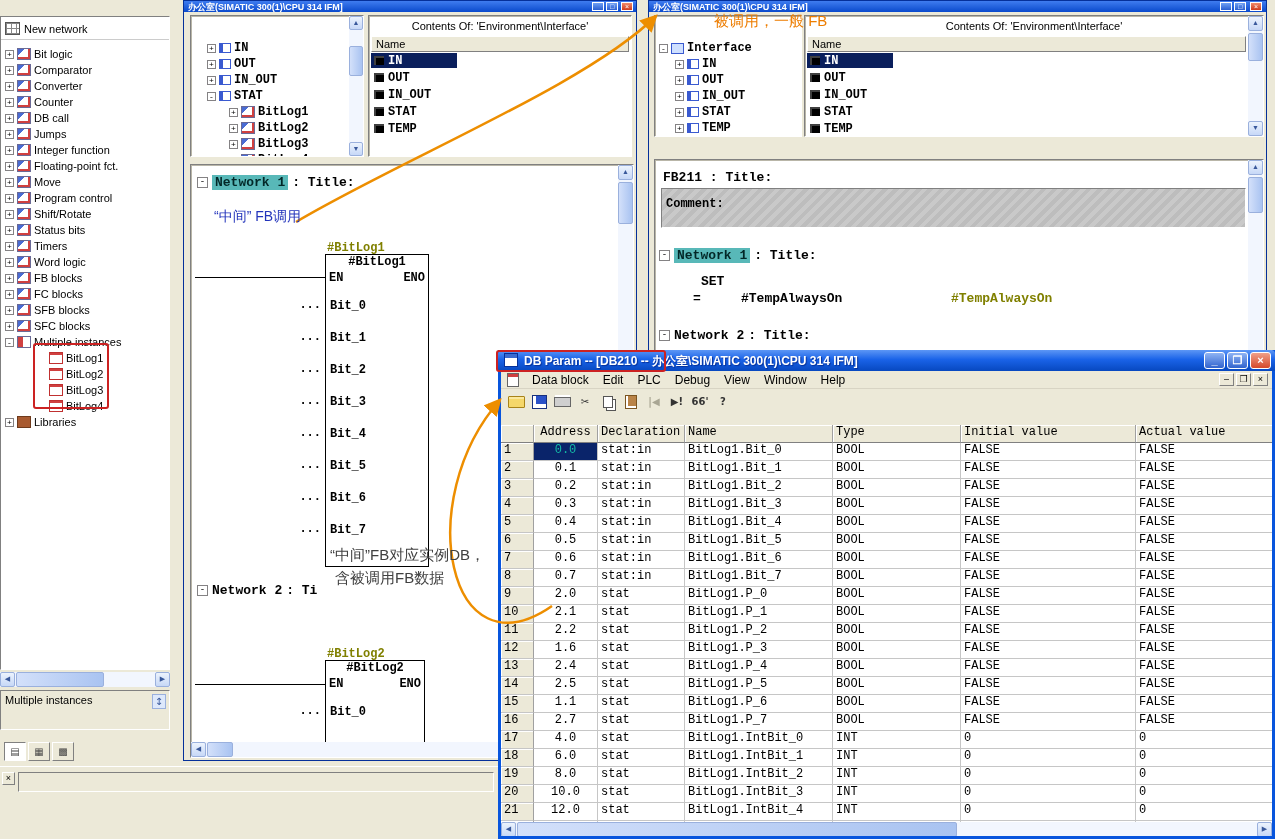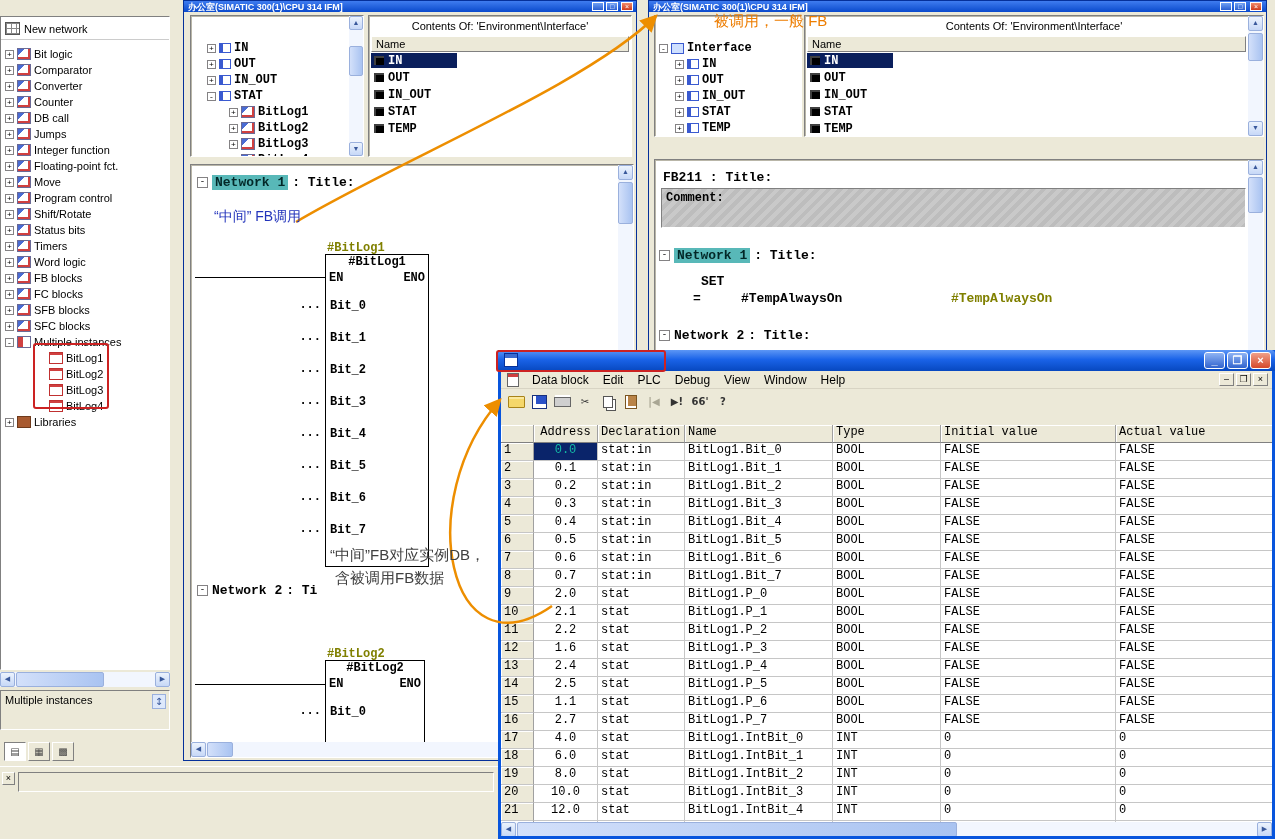--- a/index.html
+++ b/index.html
@@ -64,21 +64,21 @@
   .lad-io{height:18px;position:relative;font:bold 12px "Liberation Mono",monospace}
   .lad-io .en{position:absolute;left:3px;top:2px}
   .lad-io .eno{position:absolute;right:3px;top:2px}
   .lad-ins{margin-top:12px}
   .lad-in{height:32px;font:bold 12px "Liberation Mono",monospace;line-height:14px;padding-left:4px}
   .lad-dots{position:absolute;left:-32px;top:57px;width:28px;text-align:right}
   .dots-row{height:32px;font:bold 12px "Liberation Mono",monospace;line-height:14px}
   .stl{position:absolute;font:bold 13px "Liberation Mono",monospace;white-space:nowrap}
   .comment-box{position:absolute;border:1px solid;border-color:#808080 #fff #fff #808080;
                background:repeating-linear-gradient(135deg,#c9c9c9 0 4px,#bdbdbd 4px 8px);
-               font:bold 12px "Liberation Mono",monospace;padding:2px 4px}
+               font:bold 12px "Liberation Mono",monospace;padding:8px 4px}
   
   .db-win{position:absolute;border:3px solid #0855dd;border-top:none;background:#ece9d8;z-index:20}
   .xp-titlebar{position:absolute;left:-3px;right:-3px;top:0;height:21px;border-radius:4px 4px 0 0;
       background:linear-gradient(180deg,#5c96f5 0%,#1a63e8 45%,#0748c0 100%);overflow:hidden}
   .xp-title{position:absolute;left:26px;top:3px;font:bold 12px "Liberation Sans",sans-serif;color:#fff;
             text-shadow:1px 1px 1px #05309a;white-space:nowrap}
   .xp-ticon{position:absolute;left:6px;top:3px;width:14px;height:14px;background:#fff;border:1px solid #05309a;
             box-shadow:inset 0 4px 0 #3a6ad0}
   .xp-btn{position:absolute;top:2px;width:21px;height:17px;border:1px solid #fff;border-radius:3px;
           background:linear-gradient(180deg,#8fb4f4,#3163ce);color:#fff;font:bold 11px/15px "Liberation Sans",sans-serif;text-align:center}
@@ -98,21 +98,21 @@
   .tb-ico[data-ic="floppy"]::before{content:"";width:13px;height:12px;background:#2a52c8;box-shadow:inset 3px -4px 0 0 #fff;border:1px solid #17307e}
   .tb-ico[data-ic="printer"]::before{content:"";width:15px;height:8px;background:#cfcfcf;border:1px solid #666;box-shadow:0 -3px 0 -1px #fff}
   .tb-ico[data-ic="copy"]::before{content:"";width:8px;height:10px;background:#fff;border:1px solid #555;box-shadow:3px 3px 0 -1px #fff,3px 3px 0 0 #555}
   .tb-ico[data-ic="paste"]::before{content:"";width:10px;height:12px;background:#b98347;border:1px solid #7a5420;box-shadow:inset 2px -2px 0 0 #fff}
   
   .db-table{position:absolute;left:0;top:54px;width:771px;height:397px;background:#fff;overflow:hidden}
   .db-head,.db-row{display:flex;height:18px}
   .dbc{flex:none;height:18px;line-height:17px;font:12px "Liberation Mono",monospace;padding:0 3px;
        overflow:hidden;white-space:nowrap;border-right:1px solid #c6c6c6;border-bottom:1px solid #c6c6c6;background:#fff}
   .c-n{width:33px}.c-addr{width:64px;text-align:center}.c-decl{width:87px}.c-name{width:148px}
-  .c-type{width:108px}.c-init{width:175px}.c-act{width:160px}
+  .c-type{width:128px}.c-init{width:175px}.c-act{width:160px}
   .db-head .dbc{background:#ece9d8;border-right:1px solid #a0a0a0;border-bottom:1px solid #808080;
                 box-shadow:inset 1px 1px 0 #fff;font:12px "Liberation Mono",monospace}
   .db-row .c-n{background:#ece9d8;border-right:1px solid #a0a0a0;box-shadow:inset 1px 1px 0 #fff}
   .db-row[data-sel="1"] .c-addr{background:#0a246a;color:#14b8a6}
   
   .lp-box{position:absolute;left:0;top:16px;width:170px;height:654px;background:#fff;
           border:1px solid;border-color:#808080 #fff #fff #808080}
   .np-row{position:absolute;left:2px;top:3px;height:17px;display:flex;align-items:center;gap:4px;padding-left:2px}
   .lp-sep{position:absolute;left:0;top:22px;width:100%;height:2px;border-top:1px solid #ccc;border-bottom:1px solid #fff}
   .lp-tree{position:absolute;left:0;top:29px;right:1px}
@@ -644,20 +644,21 @@
       <span class="sb-btn" style="left:0;top:0;width:15px;height:15px">▲</span>
       <span class="sb-thumb" style="left:0;top:17px;width:15px;height:36px"></span>
       <span class="sb-btn" style="left:0;bottom:0;width:15px;height:15px">▼</span>
     </div>
   </div>
 </div>
 
 <div class="db-win" style="left:498px;top:350px;width:777px;height:489px">
   <div class="xp-titlebar">
     <span class="xp-ticon"></span>
+    <span class="xp-title">DB Param -- [DB210 -- 办公室\SIMATIC 300(1)\CPU 314 IFM]</span>
     <span class="xp-btn" style="right:50px">_</span>
     <span class="xp-btn" style="right:27px">❐</span>
     <span class="xp-btn xp-close" style="right:4px">×</span>
   </div>
   <div class="db-client">
     <div class="menubar">
       <span class="doc-icon"></span>
 
         <span class="menu-item">Data block</span>
 

